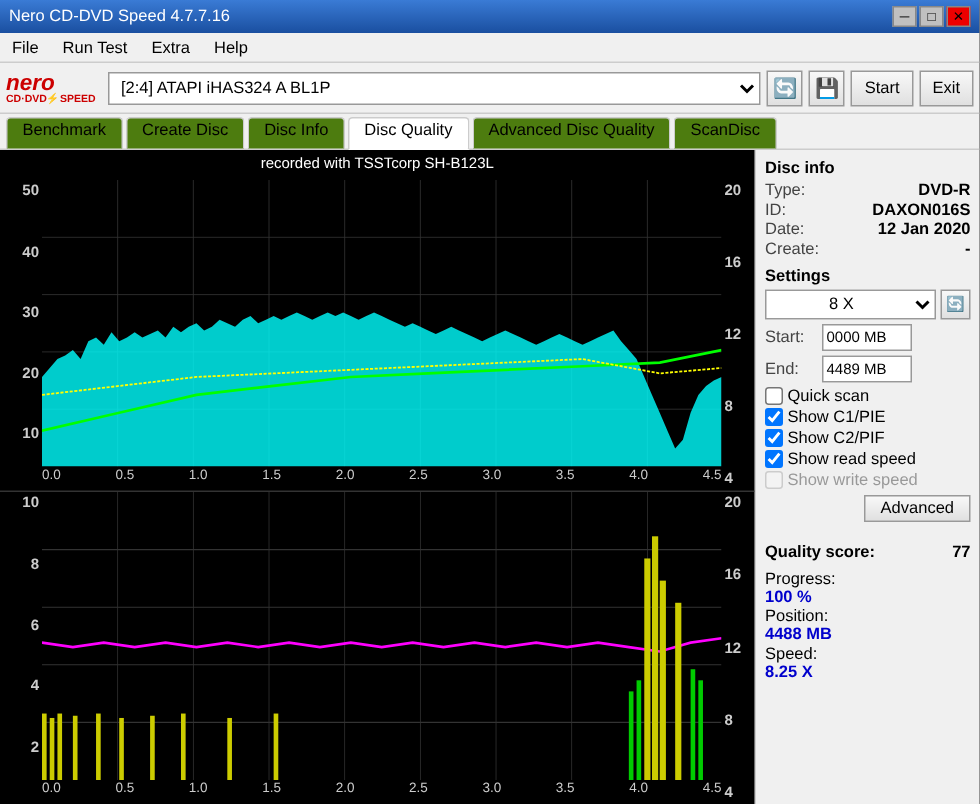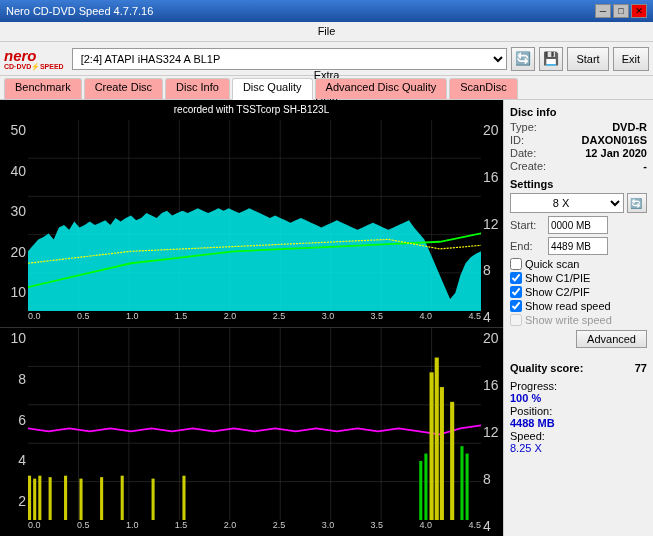--- a/index.html
+++ b/index.html
@@ -43,21 +43,20 @@
       color: #000;
     }
     .menu-bar {
       background: #f0f0f0;
       display: flex;
       padding: 2px 4px;
       gap: 8px;
       border-bottom: 1px solid #ccc;
       height: 20px;
       align-items: center;
-      flex-direction: column;
     }
     .menu-item {
       font-size: 11px;
       cursor: pointer;
       padding: 1px 4px;
     }
     .toolbar {
       background: #f0f0f0;
       display: flex;
       align-items: center;
@@ -115,21 +114,21 @@
       display: flex;
       background: #f0f0f0;
       border-bottom: 1px solid #ccc;
       padding: 2px 4px 0;
       height: 24px;
     }
     .tab {
       padding: 2px 10px;
       border: 1px solid #ccc;
       border-bottom: none;
-      background: #fca5a5;
+      background: #4d7c0f;
       cursor: pointer;
       font-size: 11px;
       margin-right: 2px;
       border-radius: 3px 3px 0 0;
     }
     .tab.active {
       background: white;
       border-bottom: 1px solid white;
       margin-bottom: -1px;
       z-index: 1;
@@ -277,22 +276,23 @@
       top: 0;
       bottom: 0;
       width: 22px;
       display: flex;
       flex-direction: column;
       justify-content: space-between;
       align-items: flex-start;
       padding: 2px 2px;
     }
     .axis-label {
-      font-size: 14px;
+      font-size: 10px;
       color: #ccc;
+      font-weight: bold;
     }
     .x-axis {
       position: absolute;
       bottom: 0;
       left: 28px;
       right: 22px;
       height: 16px;
       display: flex;
       justify-content: space-between;
       align-items: flex-start;
@@ -566,17 +566,17 @@
       <div class="progress-row">
         <span>Progress:</span>
         <span style="color:#0000cc;font-weight:bold;">100 %</span>
       </div>
       <div class="progress-row">
         <span>Position:</span>
         <span style="color:#0000cc;font-weight:bold;">4488 MB</span>
       </div>
       <div class="progress-row">
         <span>Speed:</span>
-        <span style="color:#0000cc;font-weight:normal;">8.25 X</span>
+        <span style="color:#0000cc;font-weight:bold;">8.25 X</span>
       </div>
     </div>
   </div>
 </div>
 
 </body></html>

